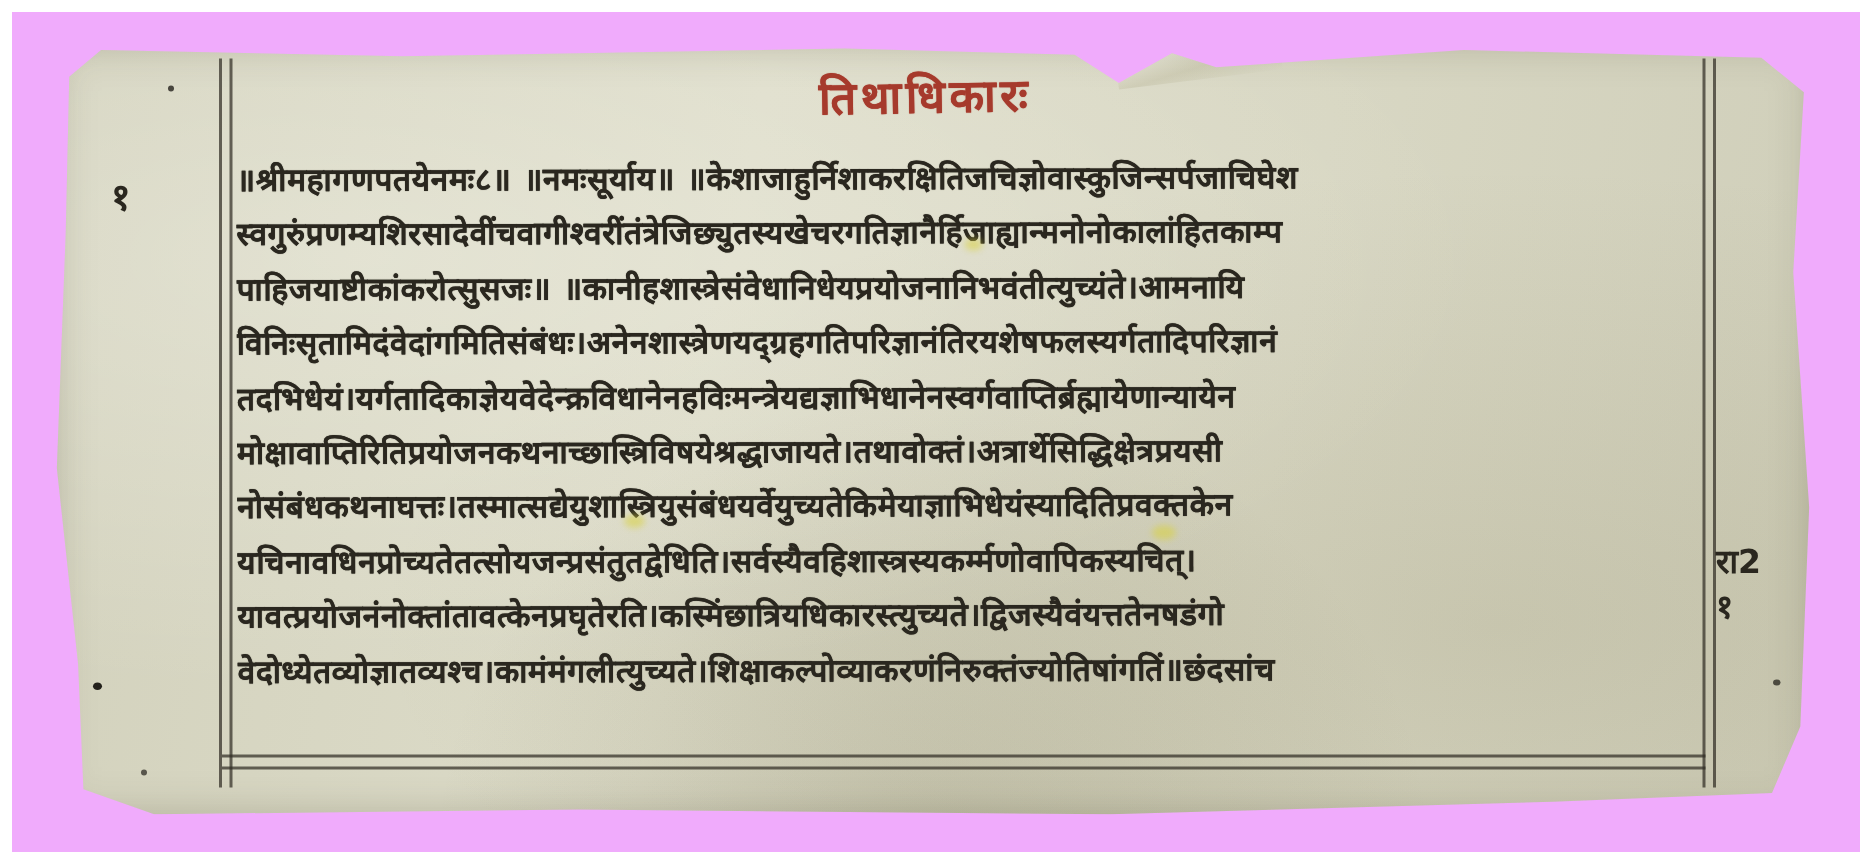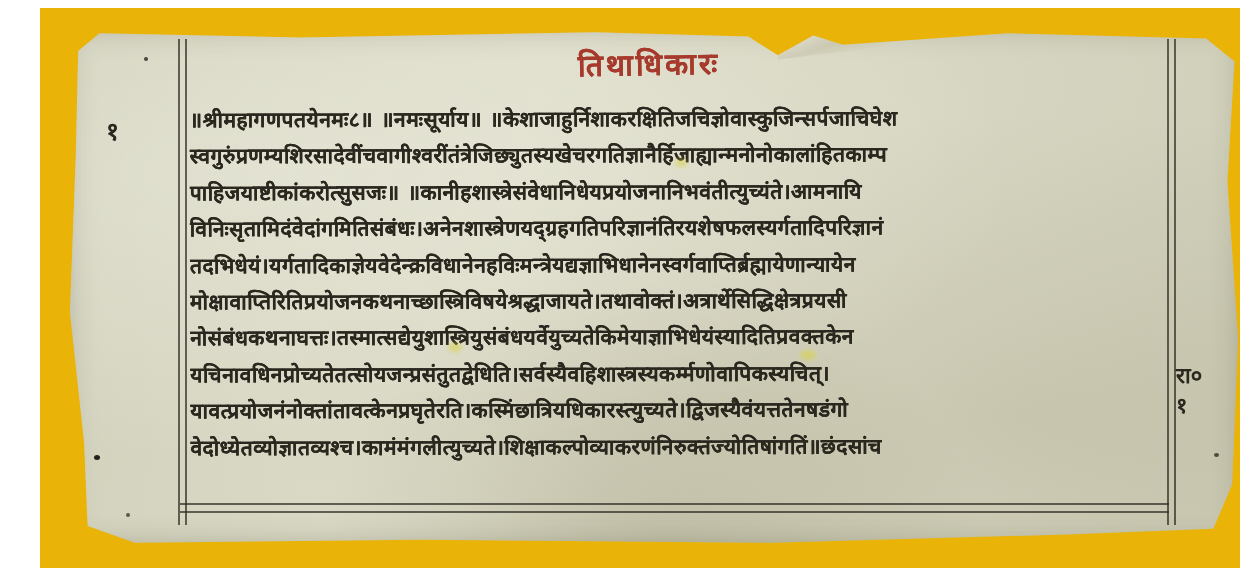--- a/index.html
+++ b/index.html
@@ -5,22 +5,21 @@
   html,body{margin:0;padding:0;background:#ffffff;}
   .frame{
     position:relative;
     width:1248px;height:576px;
     background:#ffffff;
     overflow:hidden;
     font-family:"DejaVu Sans",sans-serif;
   }
   .stage{
     position:absolute;left:8px;top:8px;right:8px;bottom:8px;
-    background:#eab308;
-    margin-left:32px;
+    background:#f0abfc;
   }
   .leaf{
     position:absolute;left:24px;top:17px;width:1180px;height:522px;
     background:
       radial-gradient(ellipse at 18% 28%, rgba(255,255,248,0.30), rgba(255,255,248,0) 55%),
       radial-gradient(ellipse at 82% 75%, rgba(120,112,72,0.14), rgba(120,112,72,0) 55%),
       radial-gradient(ellipse at 50% 105%, rgba(100,95,60,0.18), rgba(100,95,60,0) 40%),
       linear-gradient(100deg,#d2d1bc,#dddcc9 38%,#d8d7c3 68%,#cfceb9);
     box-shadow: inset 0 0 30px rgba(70,66,40,0.35);
     clip-path: polygon(
@@ -98,21 +97,21 @@
 
       <div class="rule rule-left"></div>
       <div class="rule rule-right"></div>
       <div class="rule-bottom"></div>
 
       <div class="title">तिथाधिकारः</div>
 
       <div class="folio-left">१</div>
 
       <div class="margin-right">
-        <div>रा०</div>
+        <div>रा2</div>
         <div>१</div>
       </div>
 
       <div class="text-block">
         <div class="line">॥श्रीमहागणपतयेनमः८॥ ॥नमःसूर्याय॥ ॥केशाजाहुर्निशाकरक्षितिजचिज्ञोवास्कुजिन्सर्पजाचिघेश</div>
         <div class="line">स्वगुरुंप्रणम्यशिरसादेवींचवागीश्वरींतंत्रेजिछ्युतस्यखेचरगतिज्ञानैर्हिजाह्यान्मनोनोकालांहितकाम्प</div>
         <div class="line">पाहिजयाष्टीकांकरोत्सुसजः॥ ॥कानीहशास्त्रेसंवेधानिधेयप्रयोजनानिभवंतीत्युच्यंते।आमनायि</div>
         <div class="line">विनिःसृतामिदंवेदांगमितिसंबंधः।अनेनशास्त्रेणयद्ग्रहगतिपरिज्ञानंतिरयशेषफलस्यर्गतादिपरिज्ञानं</div>
         <div class="line">तदभिधेयं।यर्गतादिकाज्ञेयवेदेन्क्रविधानेनहविःमन्त्रेयद्यज्ञाभिधानेनस्वर्गवाप्तिर्ब्रह्मायेणान्यायेन</div>
         <div class="line">मोक्षावाप्तिरितिप्रयोजनकथनाच्छास्त्रिविषयेश्रद्धाजायते।तथावोक्तं।अत्रार्थेसिद्धिक्षेत्रप्रयसी</div>

